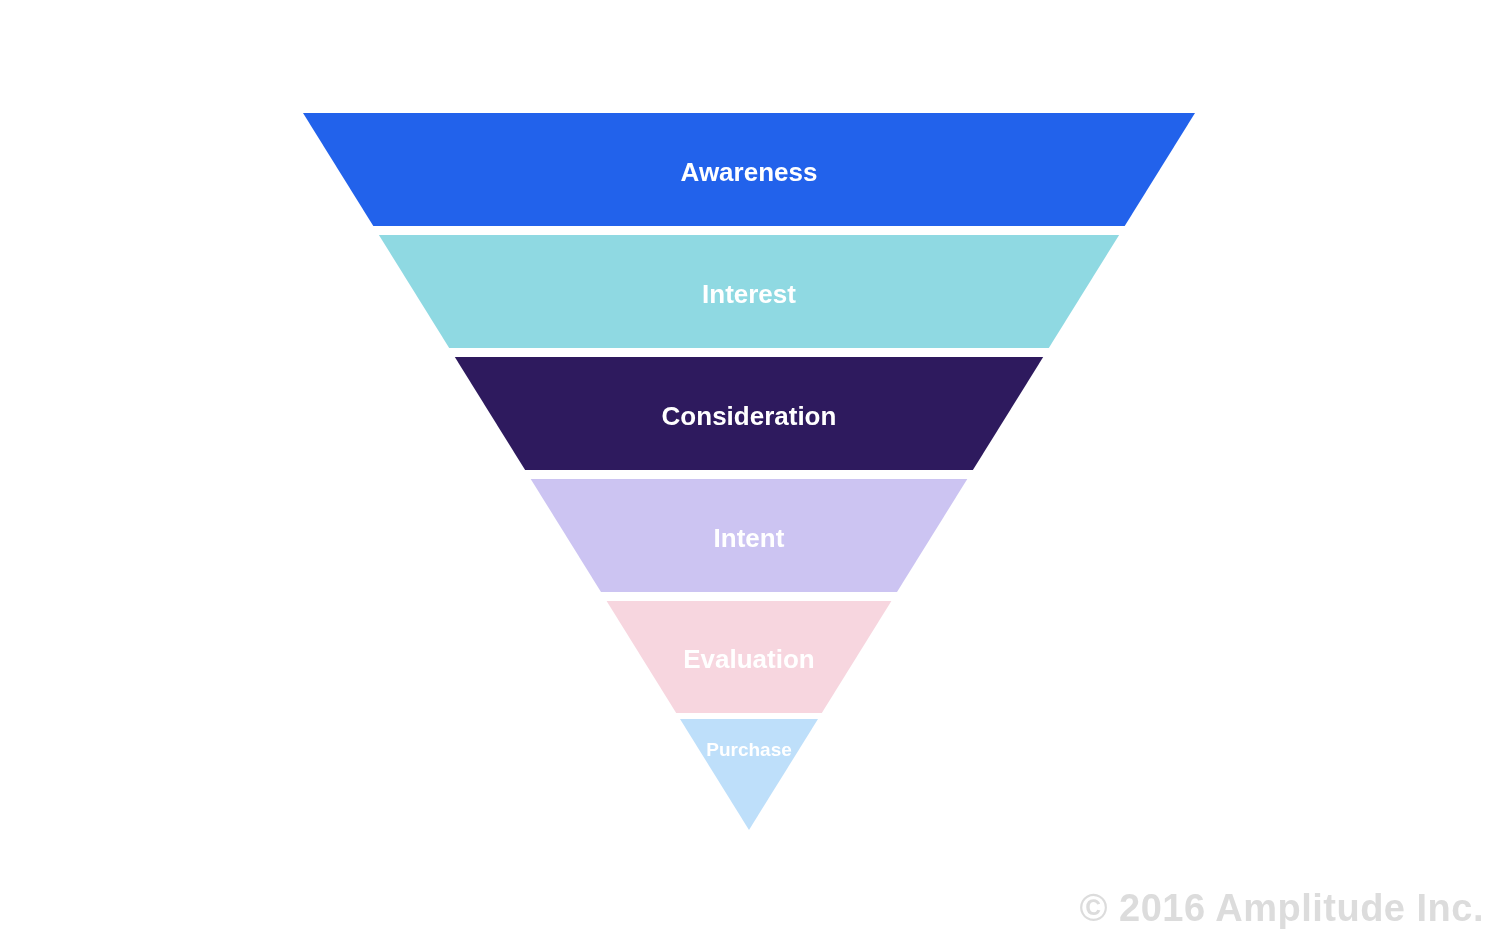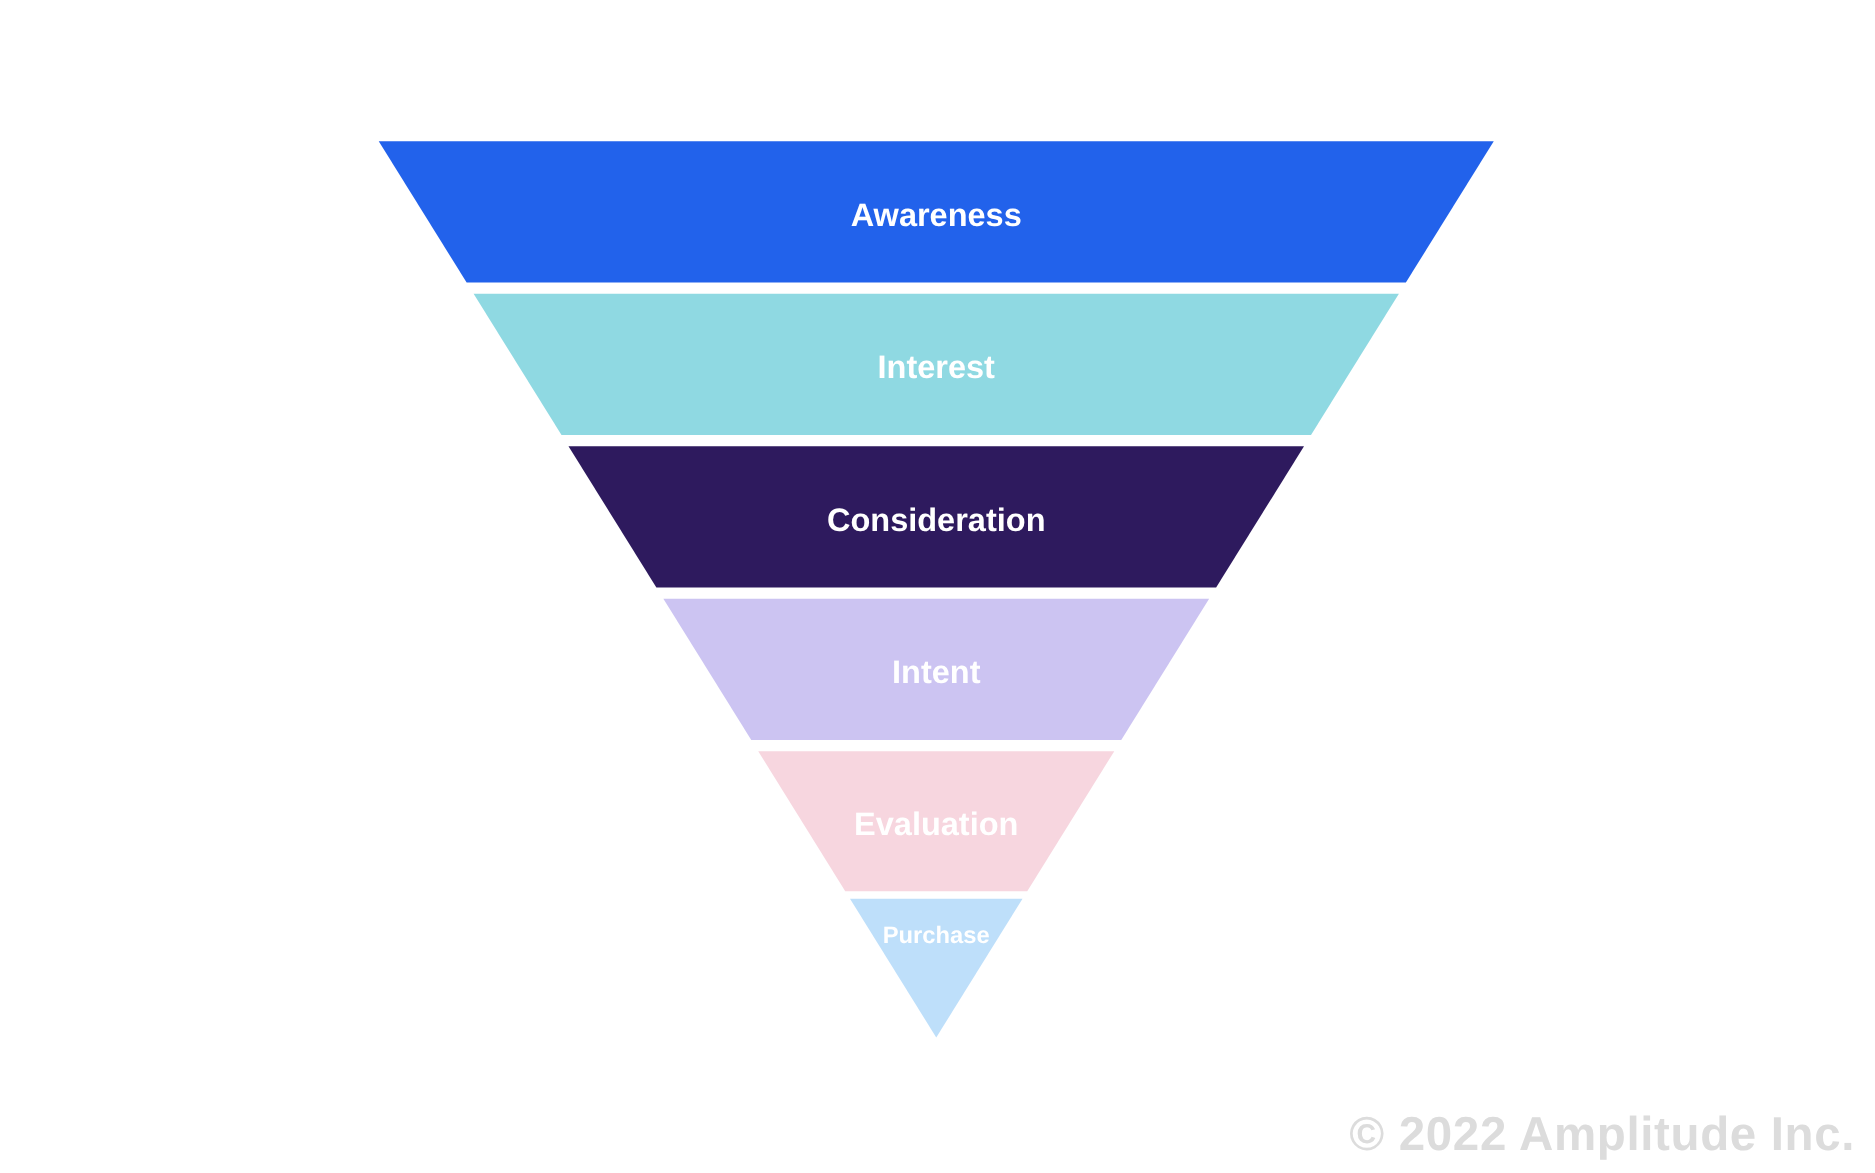--- a/index.html
+++ b/index.html
@@ -47,14 +47,14 @@
       <text x="749" y="293.5" fill="#FFFFFF" font-size="26" text-anchor="middle" dominant-baseline="central">Interest</text>
       <polygon points="454.8,357 1043.2,357 972.9,470 525.1,470" fill="#2E1A5E"></polygon>
       <text x="749" y="415.5" fill="#FFFFFF" font-size="26" text-anchor="middle" dominant-baseline="central">Consideration</text>
       <polygon points="530.7,479 967.3,479 897.0,592 601.0,592" fill="#CCC4F2"></polygon>
       <text x="749" y="537.5" fill="#FFFFFF" font-size="26" text-anchor="middle" dominant-baseline="central">Intent</text>
       <polygon points="606.6,601 891.4,601 821.8,713 676.2,713" fill="#F7D6DF"></polygon>
       <text x="749" y="659" fill="#FFFFFF" font-size="26" text-anchor="middle" dominant-baseline="central">Evaluation</text>
       <polygon points="680.0,719 818.0,719 749,830" fill="#BEDFFA"></polygon>
       <text x="749" y="749" fill="#FFFFFF" font-size="19" text-anchor="middle" dominant-baseline="central">Purchase</text>
     </svg>
-  <div class="copyright" style="color: rgb(220, 220, 220);">© 2022 Amplitude Inc.</div>
+  <div class="copyright" style="color: rgb(220, 220, 220);">© 2016 Amplitude Inc.</div>
 </div>
 
 </body></html>

